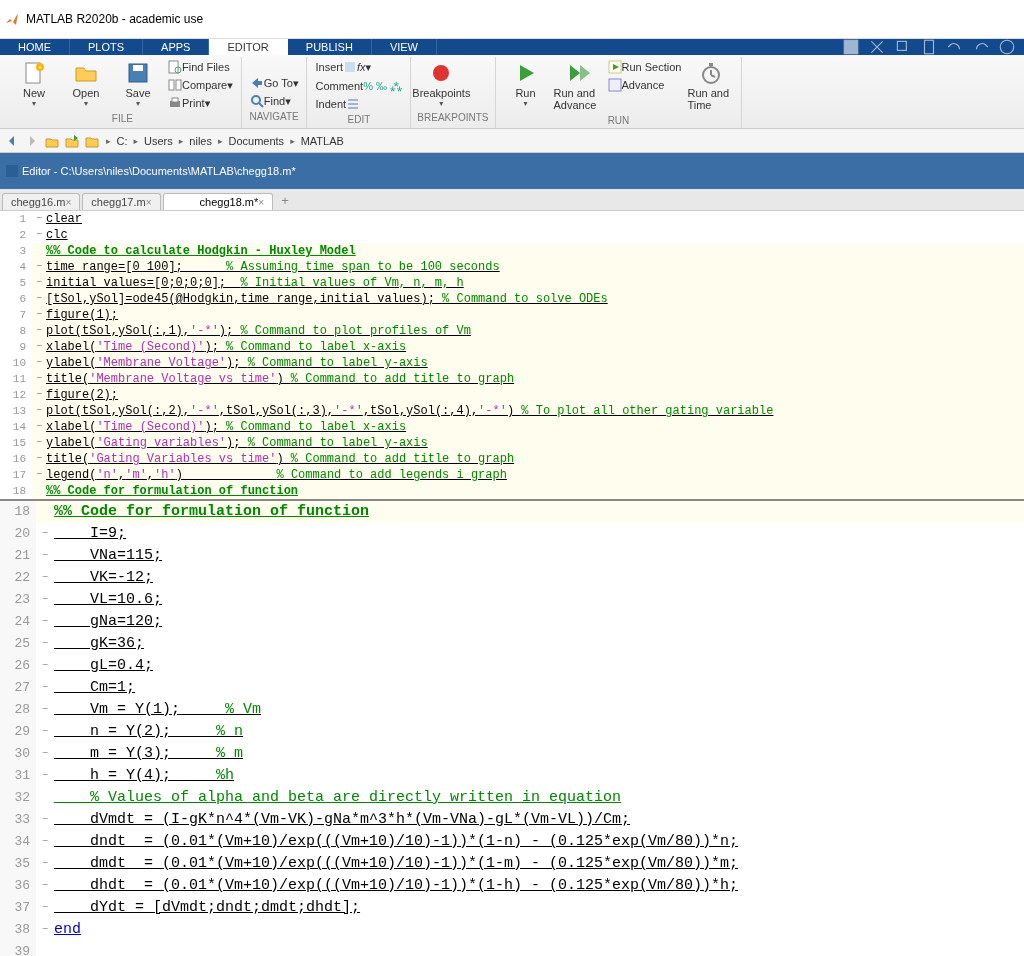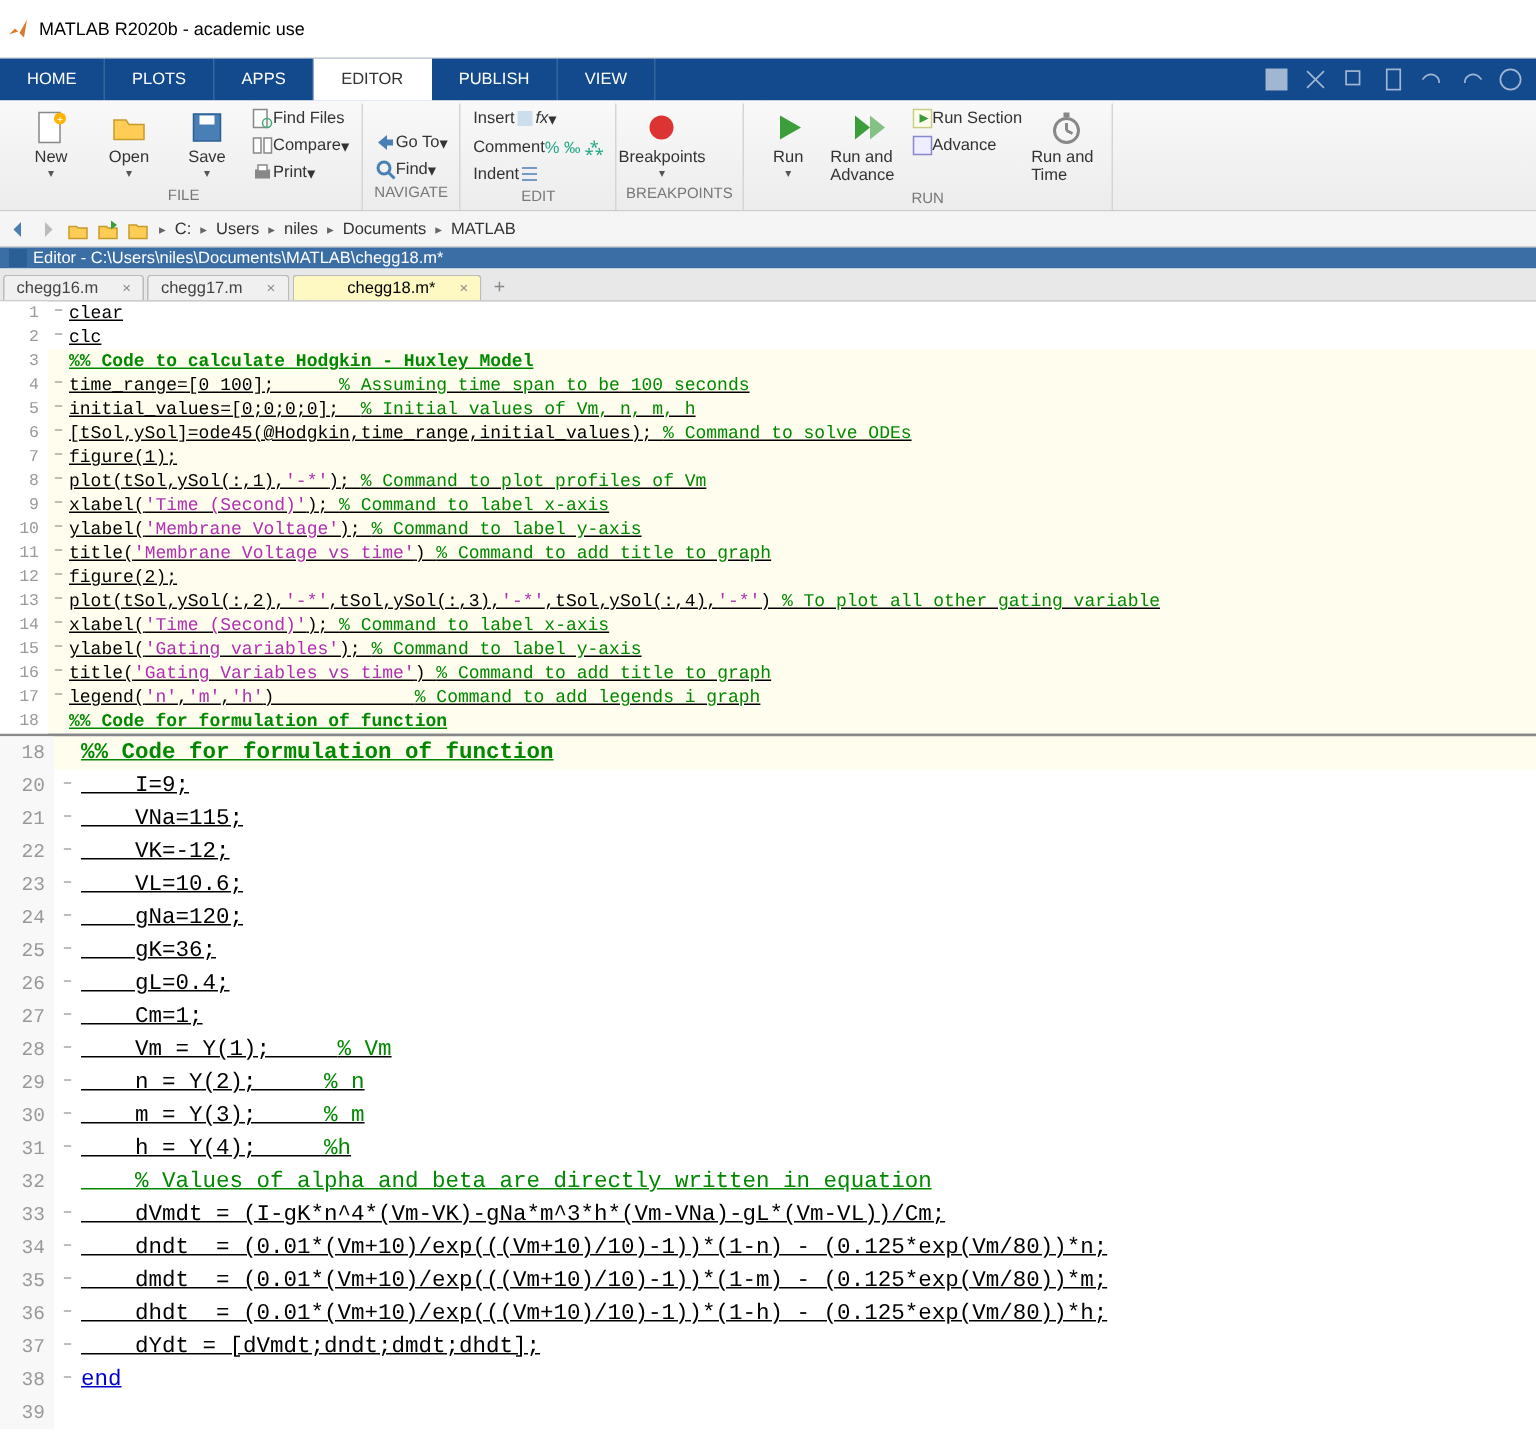--- a/index.html
+++ b/index.html
@@ -3,21 +3,21 @@
 <meta charset="utf-8">
 <style>
   * { box-sizing: border-box; margin: 0; padding: 0; }
   body { font-family: "Segoe UI", Arial, sans-serif; font-size: 12px; background: #fff; width: 1024px; }
   
   
   .titlebar { height: 39px; background: #fff; border-bottom: 1px solid #ddd; display: flex; align-items: center; padding: 0 4px; }
   .titlebar .logo { width: 16px; height: 16px; margin-right: 6px; }
   
   
-  .toolstrip-tabs { height: 28px; background: #134a8e; display: flex; align-items: stretch; }
+  .toolstrip-tabs { height: 16px; background: #134a8e; display: flex; align-items: stretch; }
   .toolstrip-tab { color: #fff; font-size: 11px; padding: 0 18px; display: flex; align-items: center; border-right: 1px solid rgba(255,255,255,0.15); cursor: pointer; }
   .toolstrip-tab.active { background: #fff; color: #333; }
   .toolstrip-right { margin-left: auto; display: flex; align-items: center; gap: 8px; padding-right: 8px; }
   .toolstrip-right .tbtn { width: 18px; height: 18px; opacity: 0.6; }
   
   
   .ribbon { background: linear-gradient(#f9f9f9, #ececec); border-bottom: 1px solid #ccc; padding: 2px 4px 0; display: flex; }
   .ribbon-group { border-right: 1px solid #d5d5d5; padding: 2px 6px 0; display: flex; flex-direction: column; }
   .ribbon-group-body { display: flex; align-items: flex-start; gap: 4px; }
   .ribbon-group-label { font-size: 10px; color: #777; text-align: center; margin-top: 2px; padding-bottom: 2px; }
@@ -28,24 +28,24 @@
   .rbtn-small { display: flex; align-items: center; gap: 0; font-size: 11px; color: #333; padding: 1px 2px; cursor: pointer; }
   .rbtn-small .ico { width: 14px; height: 14px; }
   
   
   .addressbar { height: 24px; background: #f5f5f5; border-bottom: 1px solid #ccc; display: flex; align-items: center; padding: 0 4px; gap: 4px; }
   .addressbar .navico { width: 16px; height: 16px; }
   .addressbar .crumb { font-size: 11px; color: #333; }
   .addressbar .sep { font-size: 9px; color: #666; padding: 0 2px; }
   
   
-  .editor-titlebar { height: 14px; background: #3b6ea5; color: #fff; display: flex; align-items: center; padding: 0 6px; font-size: 11px; }
+  .editor-titlebar { height: 36px; background: #3b6ea5; color: #fff; display: flex; align-items: center; padding: 0 6px; font-size: 11px; }
   .file-tabs { height: 22px; background: #e8e8e8; border-bottom: 1px solid #ccc; display: flex; align-items: flex-end; padding-left: 2px; }
-  .file-tab { background: #f0f0f0; border: 1px solid #bbb; border-bottom: none; padding: 2px 8px; font-size: 11px; color: #444; margin-right: 2px; display: flex; align-items: flex-end; gap: 16px; border-radius: 3px 3px 0 0; cursor: pointer; }
-  .file-tab.active { background: #fef9c3; color: #000; padding-left: 36px; }
+  .file-tab { background: #f0f0f0; border: 1px solid #bbb; border-bottom: none; padding: 2px 8px; font-size: 11px; color: #444; margin-right: 2px; display: flex; align-items: flex-end; gap: 0; border-radius: 3px 3px 0 0; cursor: pointer; }
+  .file-tab.active { background: #ffffff; color: #000; padding-left: 36px; }
   .file-tab .close { font-size: 10px; color: #888; }
   .file-tab-add { padding: 2px 6px; font-size: 13px; color: #888; cursor: pointer; }
   
   
   .code-area { font-family: "Courier New", monospace; font-size: 12px; }
   .code-line { display: flex; }
   .gutter { width: 32px; text-align: right; color: #999; padding-right: 6px; flex-shrink: 0; background: #fff; font-size: 11px; line-height: 16px; }
   .fold { width: 14px; color: #888; font-size: 10px; flex-shrink: 0; line-height: 16px; text-align: center; }
   .code-text { white-space: pre; line-height: 16px; flex: 1; text-decoration: underline; }
   .section-bg { background: #fffded; }

